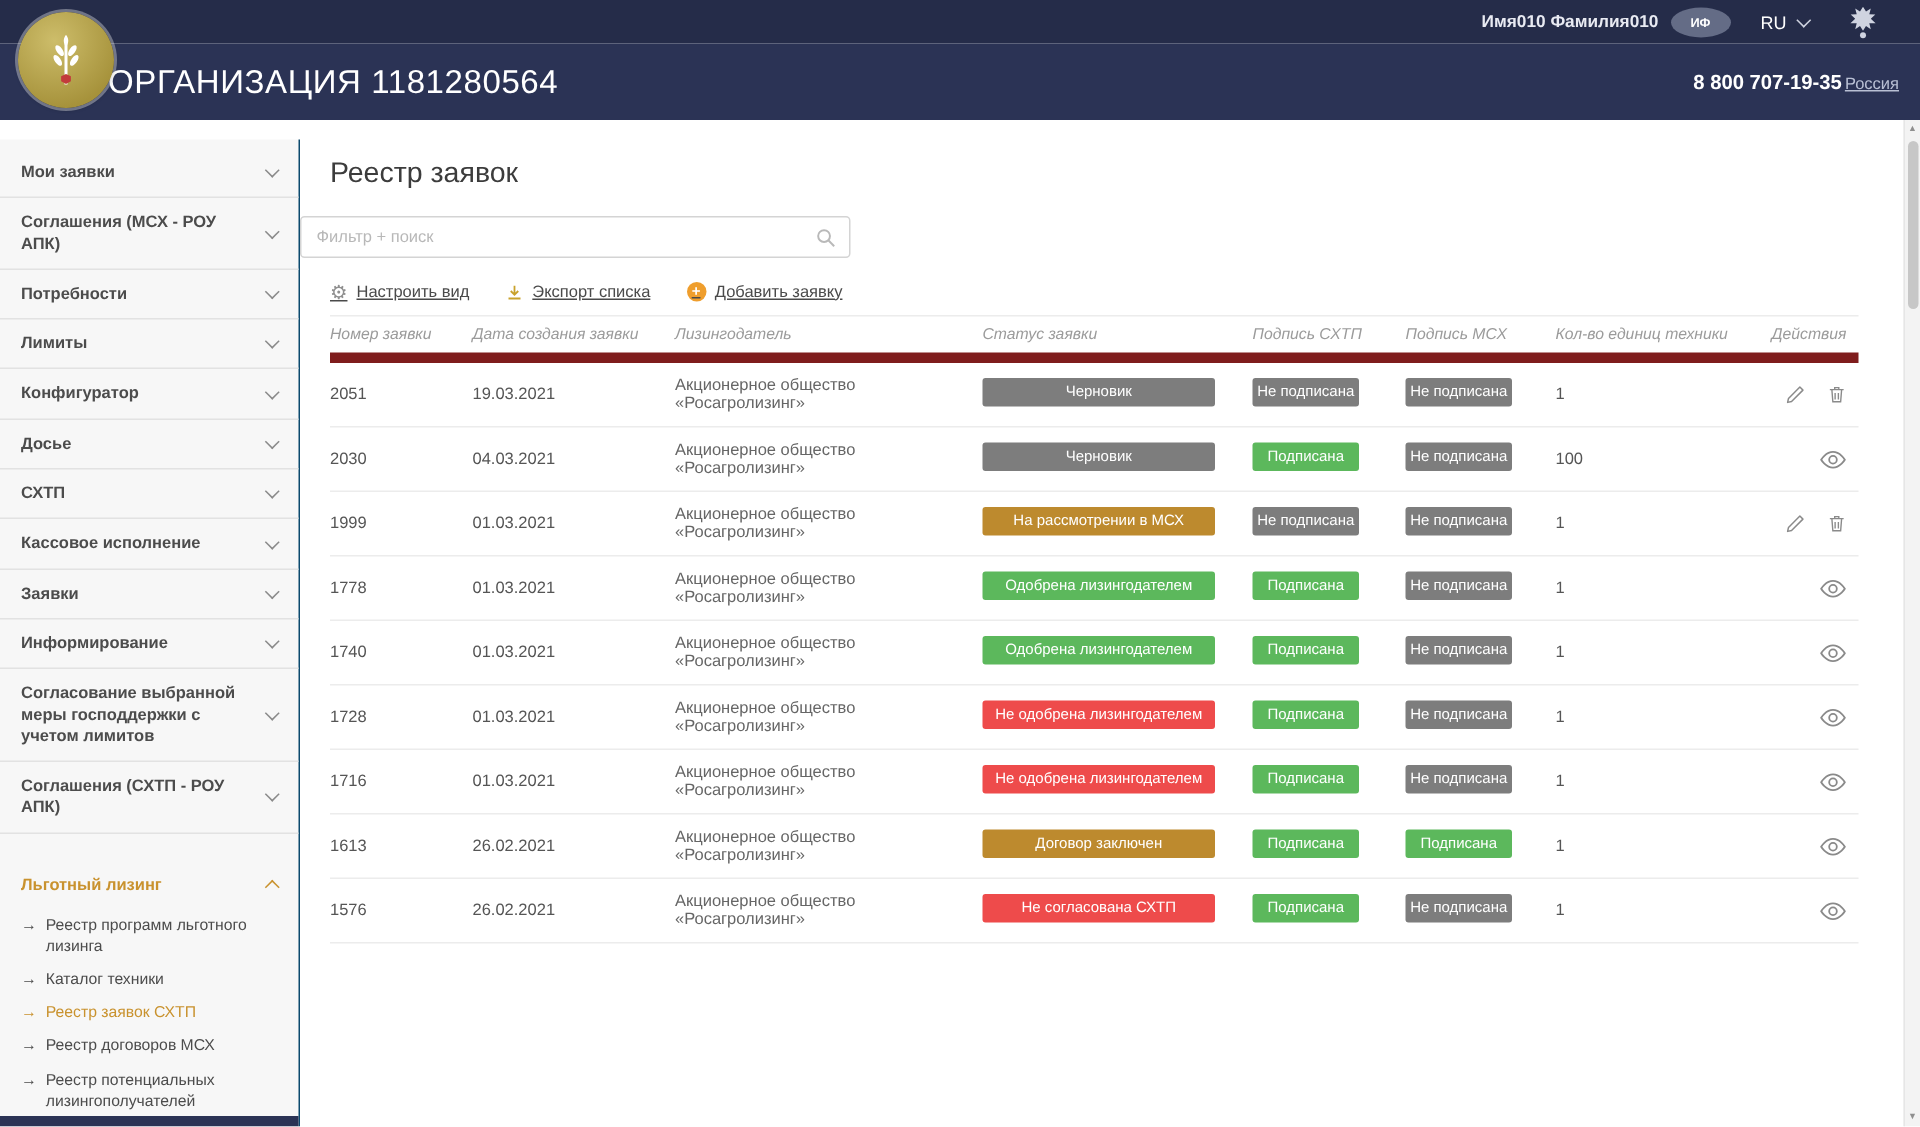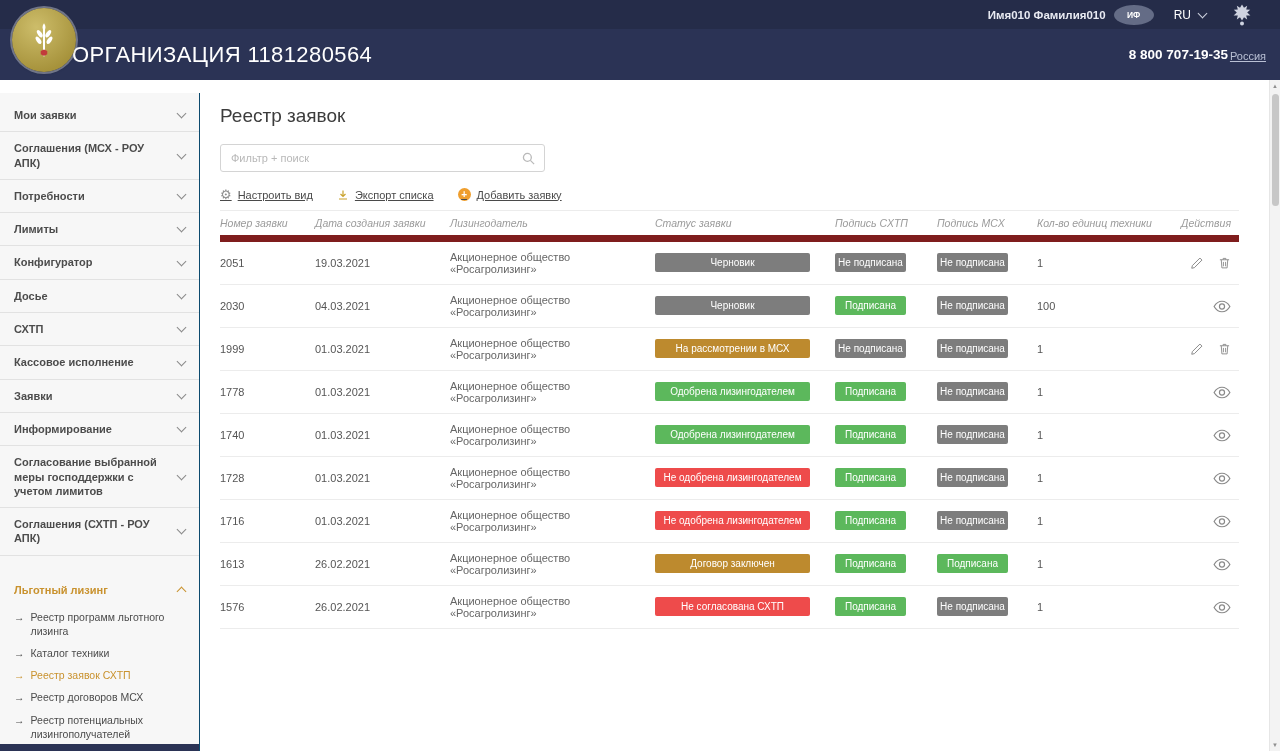--- a/index.html
+++ b/index.html
@@ -35,21 +35,21 @@
   .section-head { display:flex; justify-content:space-between; align-items:center; padding:8px 14px; font-size:11px; font-weight:bold; color:#c9922e; cursor:pointer; }
   .submenu { padding:2px 8px 8px 14px; }
   .subitem { display:flex; gap:6px; font-size:10.5px; color:#4c4c4c; padding:4px 0; cursor:pointer; line-height:1.35; }
   .subitem .arr { flex:none; }
   .subitem.active { color:#c9922e; }
   .side-footer { position:absolute; bottom:0; left:0; width:199px; height:7px; background:#2b3355; }
 
   
   .main { position:absolute; top:80px; left:200px; right:11px; bottom:0; background:#fff; }
   .page-title { margin:25px 0 17px 20px; font-size:19px; font-weight:400; color:#3c3c3c; }
-  .search-box { margin-left:20px; width:325px; height:28px; border:1px solid #d4d4d4; border-radius:3px; position:relative; background:#fff; }
+  .search-box { width:367px; height:28px; border:1px solid #d4d4d4; border-radius:3px; position:relative; background:#fff; }
   .search-box input { border:none; outline:none; width:100%; height:100%; padding:0 30px 0 10px; font-size:11px; color:#555; font-family:inherit; background:transparent; }
   .search-box input::placeholder { color:#b8b8b8; }
   .search-icon { position:absolute; right:8px; top:6px; }
 
   .toolbar { margin:16px 30px 0 20px; display:flex; gap:24px; align-items:center; padding-bottom:9px; border-bottom:1px solid #ececec; }
   .tool-link { color:#4a4a4a; font-size:11px; text-decoration:underline; display:flex; gap:6px; align-items:center; cursor:pointer; }
   .gear-glyph { font-size:13px; color:#8f8f8f; text-decoration:none; line-height:1; }
   .add-circle { width:13px; height:13px; border-radius:50%; background:#ef9e2d; color:#fff; font-size:10px; font-weight:bold; display:flex; align-items:center; justify-content:center; line-height:1; }
 
   .tgrid { display:grid; grid-template-columns:95px 135px 205px 180px 102px 100px 130px 1fr; align-items:center; }

